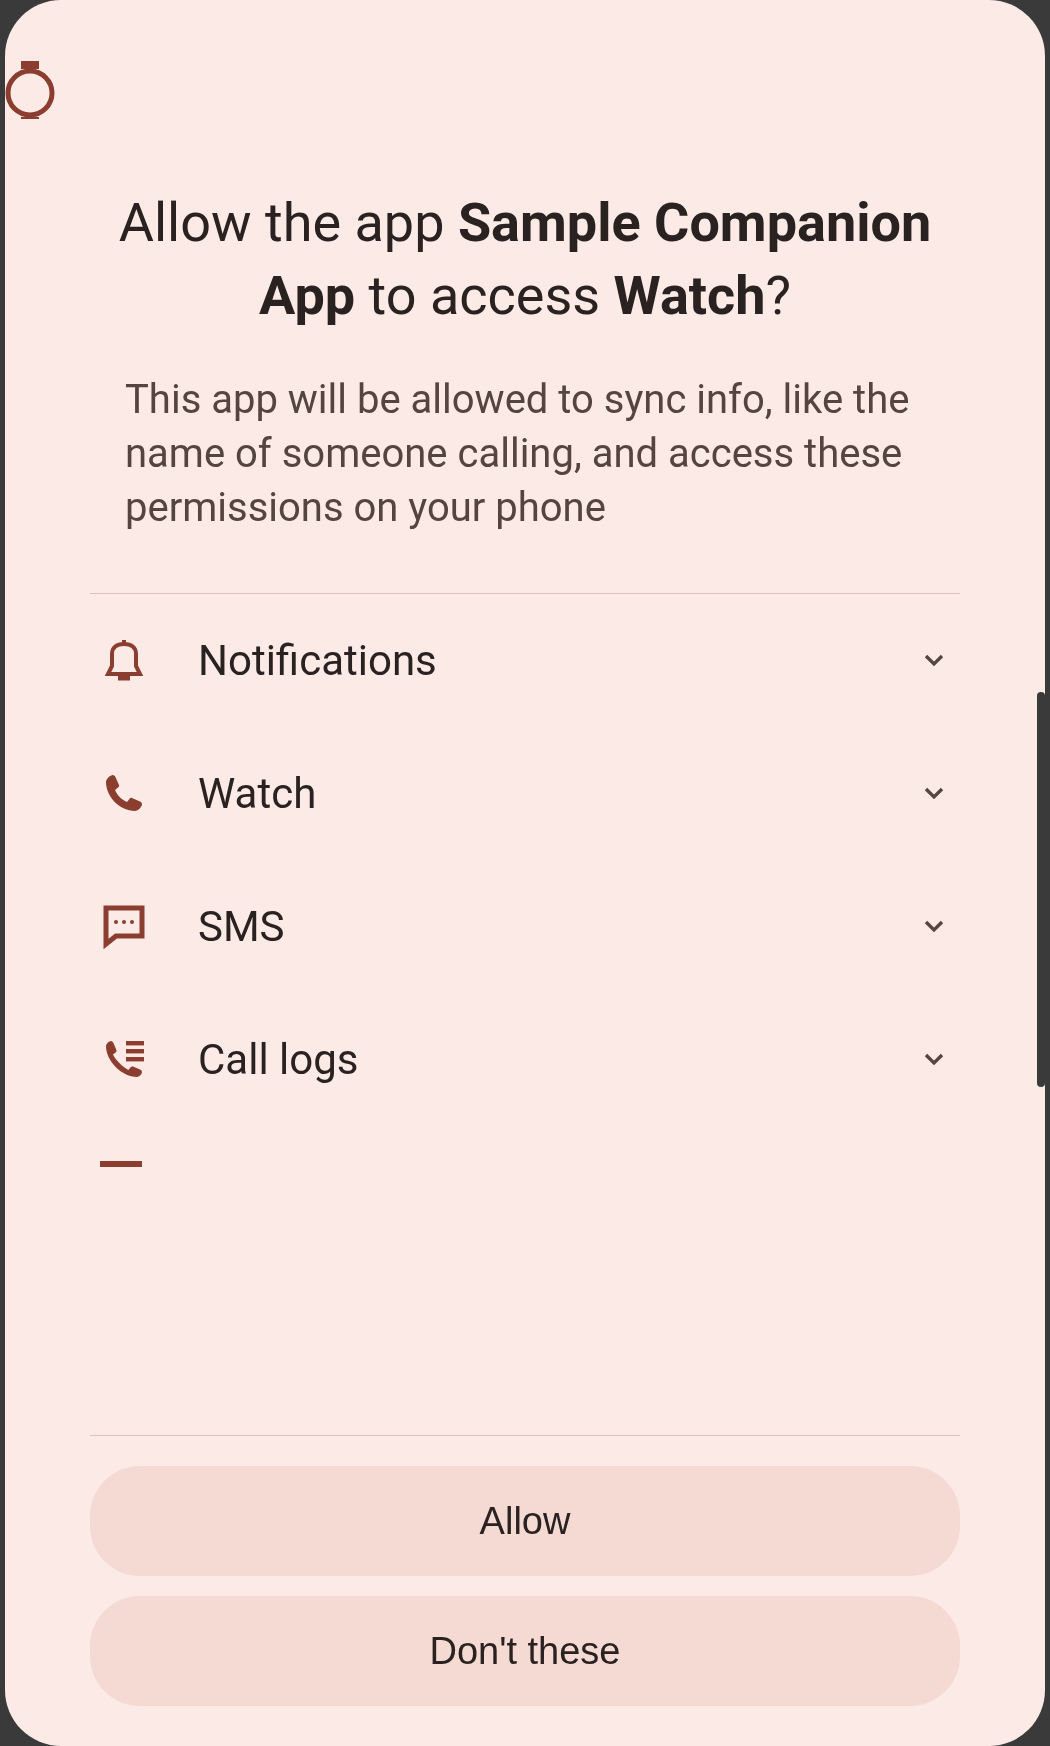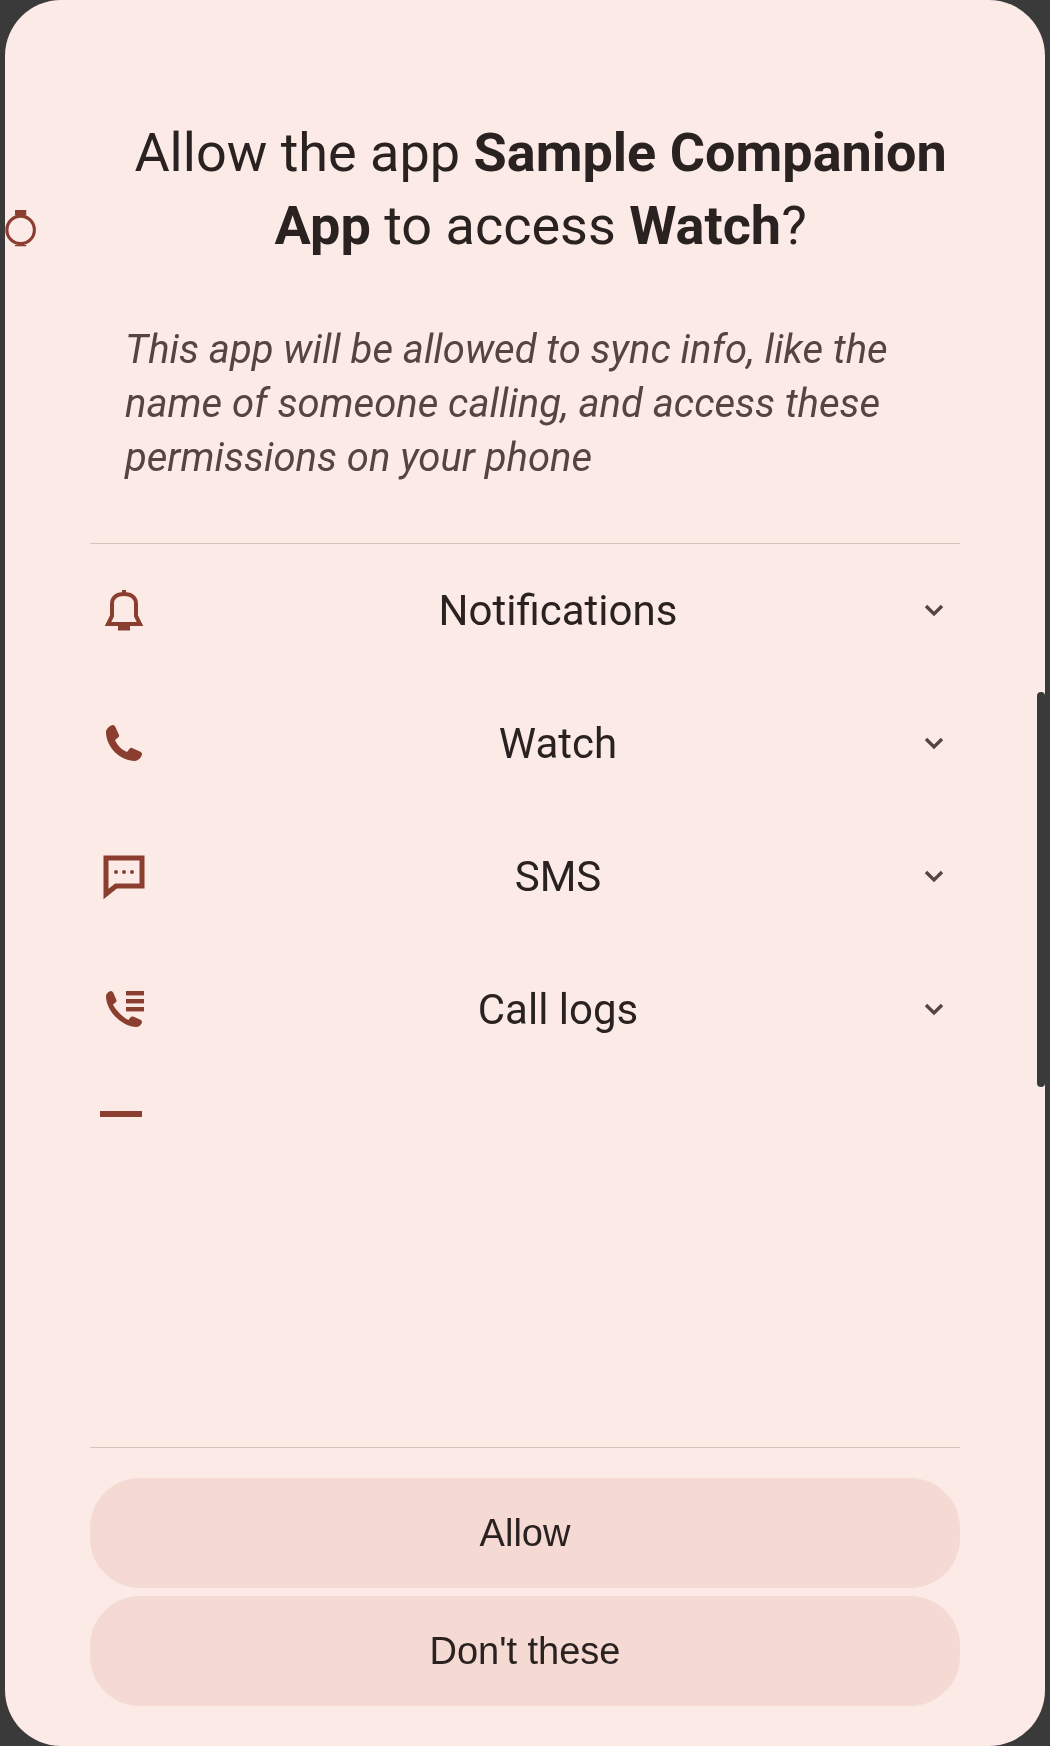--- a/index.html
+++ b/index.html
@@ -25,22 +25,22 @@
       height: 1746px;
       margin: 0 5px;
       display: flex;
       flex-direction: column;
       overflow: hidden;
       position: relative;
     }
     .header {
       padding-top: 55px;
       display: flex;
-      flex-direction: row;
-      align-items: flex-end;
+      flex-direction: column;
+      align-items: flex-start;
     }
     .watch-icon {
       width: 50px;
       height: 70px;
       color: #8b3e2f;
     }
     .title {
       font-size: 54px;
       font-weight: 400;
       color: #2a2221;
@@ -49,39 +49,37 @@
       padding: 0 80px;
       line-height: 1.35;
     }
     .title strong {
       font-weight: 700;
     }
     .description {
       font-size: 40px;
       font-weight: 400;
       color: #55443f;
-      margin-top: 60px;
+      margin-top: 40px;
       padding: 0 120px;
       line-height: 1.35;
       text-align: left;
-      font-style: italic;
     }
     .divider {
       height: 1px;
       background: #d8c2bc;
       margin: 58px 85px 0;
     }
     .permissions-container {
       flex: 1;
       overflow: hidden;
       position: relative;
     }
     .permissions-list {
       padding: 0 95px;
-      text-align: center;
     }
     .permission-item {
       display: flex;
       align-items: center;
       padding: 42px 0;
       cursor: pointer;
     }
     .permission-icon {
       width: 48px;
       height: 48px;
@@ -111,21 +109,21 @@
     }
     .bottom-divider {
       height: 1px;
       background: #d8c2bc;
       margin: 10px 85px 0;
     }
     .buttons {
       padding: 30px 85px 40px;
       display: flex;
       flex-direction: column;
-      gap: 8px;
+      gap: 20px;
     }
     .btn {
       background: #f5d9d3;
       border: none;
       border-radius: 50px;
       height: 110px;
       font-size: 38px;
       font-weight: 400;
       color: #2a2221;
       cursor: pointer;

